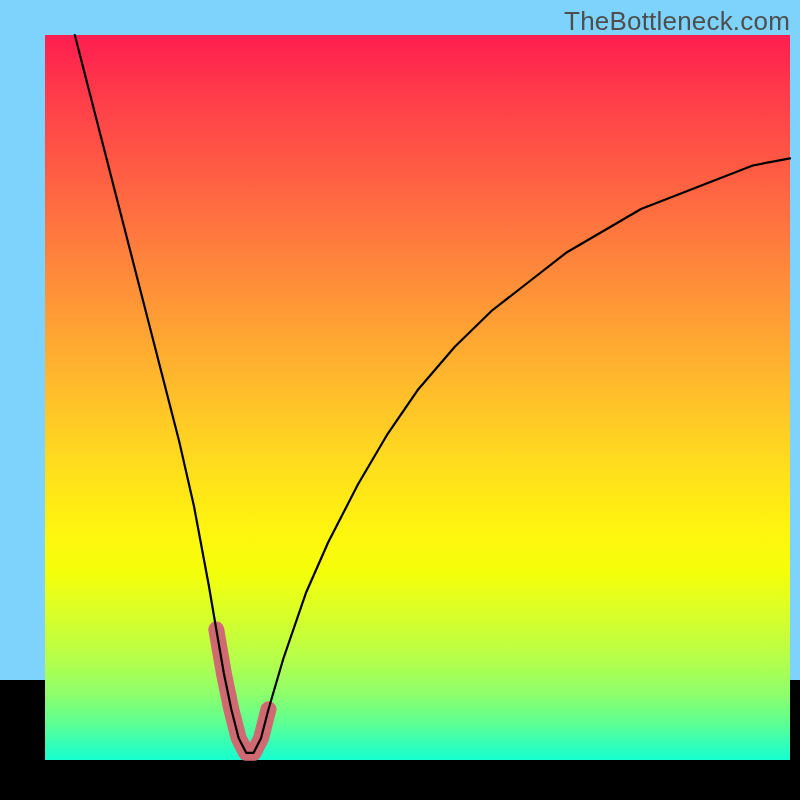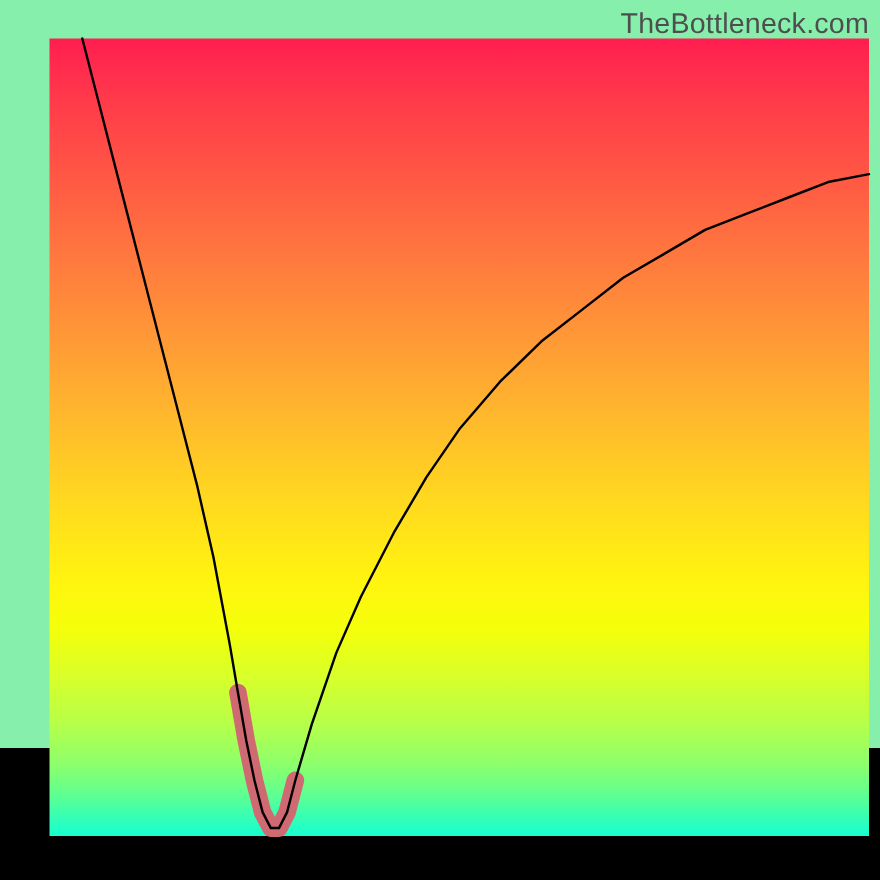--- a/index.html
+++ b/index.html
@@ -9,21 +9,21 @@
     height: 800px;
     background: #000;
     font-family: Arial, Helvetica, sans-serif;
     overflow: hidden;
   }
   .frame {
     position: absolute;
     left: 0; top: 0;
     width: 800px;
     height: 680px;
-    background: #86efac;
+    background: #7dd3fc;
   }
   .plot {
     position: absolute;
     left: 45px;
     top: 35px;
     width: 745px;
     height: 725px;
     background: linear-gradient(to bottom,
       #ff1e50 0%,
       #ff3b4a 8%,

